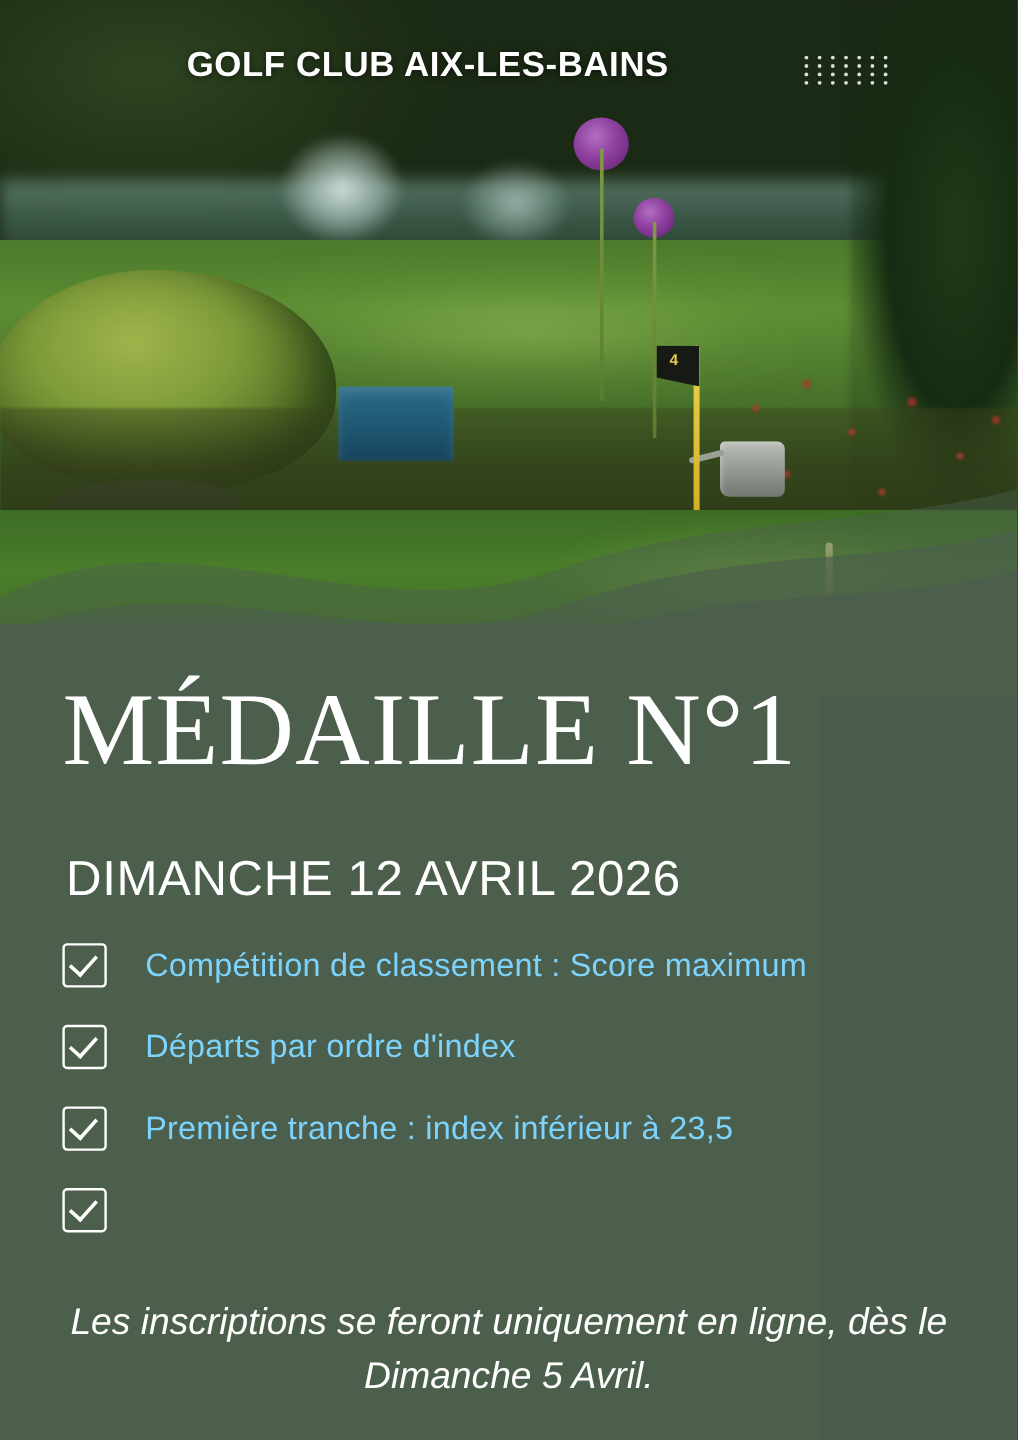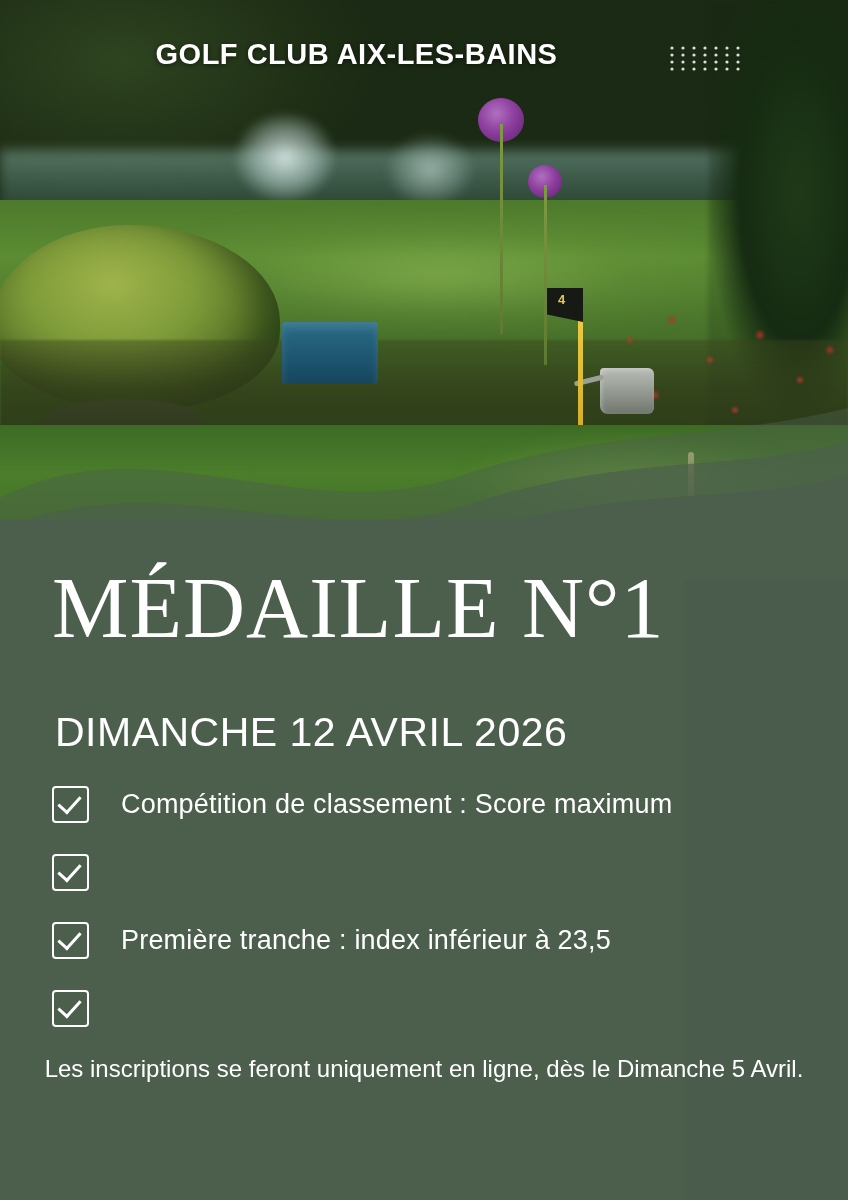--- a/index.html
+++ b/index.html
@@ -296,34 +296,35 @@
     left: 9px;
     top: 3px;
     width: 10px;
     height: 19px;
     border: solid #ffffff;
     border-width: 0 3px 3px 0;
     transform: rotate(42deg);
   }
   .bullet-text {
     margin-left: 32px;
-    color: #ffffff;
+    color: #7dd3fc;
     font-size: 27px;
     font-family: "Liberation Sans", sans-serif;
     letter-spacing: 0.2px;
   }
 
   .footnote {
     position: absolute;
     left: 0;
-    top: 532px;
+    top: 560px;
     width: 848px;
     text-align: center;
     color: #ffffff;
-    font-size: 24px;
+    font-style: italic;
+    font-size: 31px;
     line-height: 1.45;
     font-family: "Liberation Sans", sans-serif;
   }
 </style>
 </head>
 <body>
 
 <div class="poster">
 
   <div class="photo">
@@ -403,20 +404,21 @@
     <div class="title">MÉDAILLE N°1</div>
     <div class="subtitle">DIMANCHE 12 AVRIL 2026</div>
 
     <div class="bullets">
       <div class="bullet">
         <div class="checkbox"></div>
         <div class="bullet-text">Compétition de classement : Score maximum</div>
       </div>
       <div class="bullet">
         <div class="checkbox"></div>
+        <div class="bullet-text">Départs par ordre d'index</div>
       </div>
       <div class="bullet">
         <div class="checkbox"></div>
         <div class="bullet-text">Première tranche : index inférieur à 23,5</div>
       </div>
       <div class="bullet">
         <div class="checkbox"></div>
       </div>
     </div>
 

